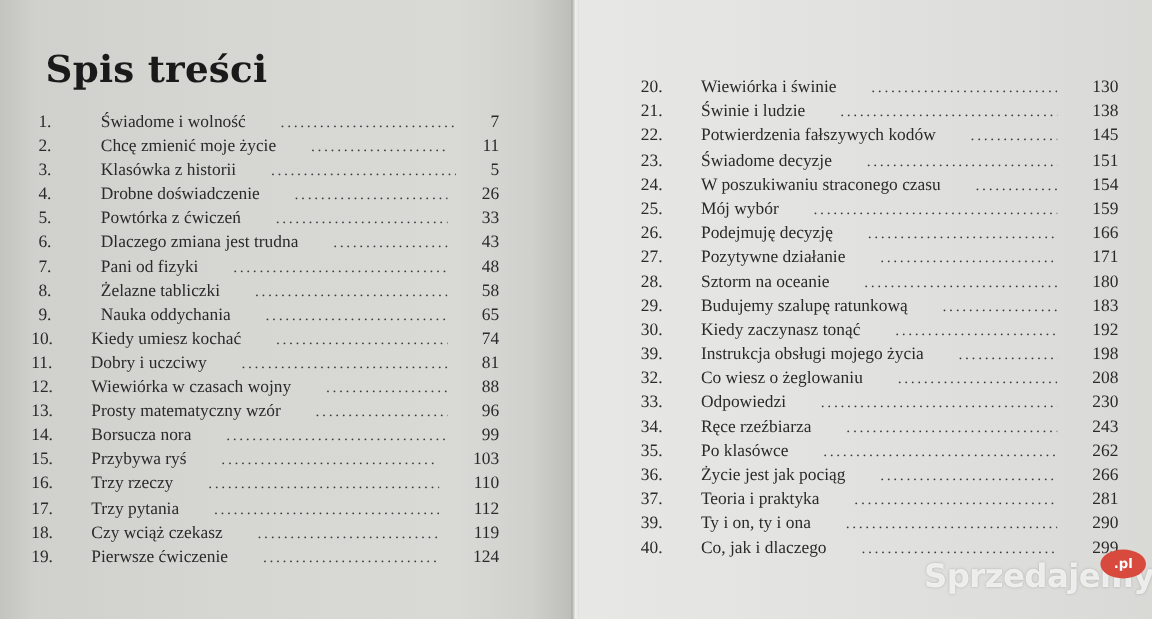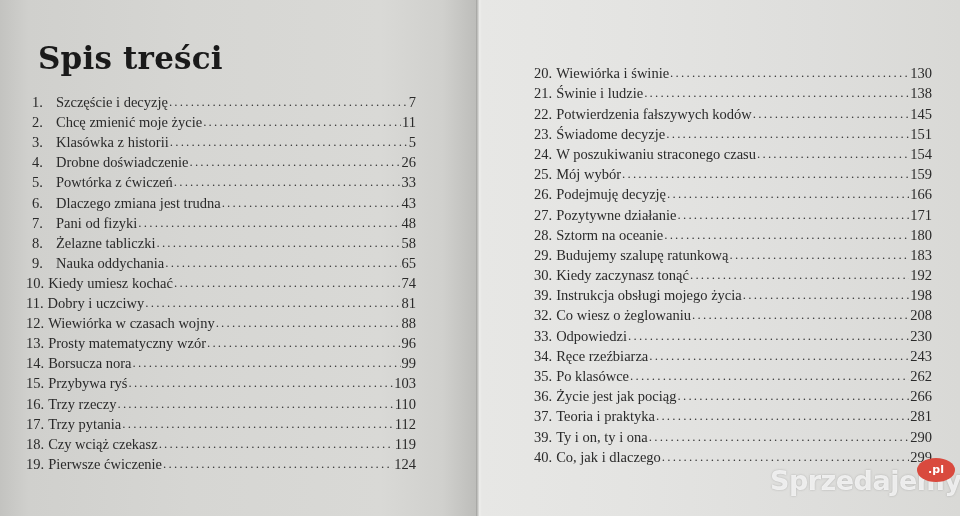--- a/index.html
+++ b/index.html
@@ -58,24 +58,25 @@
       top: 92px;
       width: 390px;
     }
     .toc-right {
       left: 52px;
       top: 63px;
       width: 398px;
     }
     .toc li {
       display: flex;
-      align-items: flex-end;
+      align-items: flex-start;
       height: 20.1px;
       line-height: 20px;
       white-space: nowrap;
+      gap: 28px;
     }
     .toc-right li {
       height: 20.2px;
     }
     .num {
       flex: 0 0 auto;
       padding-right: 4px;
     }
     .toc-left .num.single {
       width: 20px;
@@ -129,21 +130,21 @@
   </style>
 </head>
 <body>
 
 <div class="spread">
   <div class="page page-left">
     <h1 class="title">Spis treści</h1>
     <ul class="toc toc-left" id="toc-left">
         <li>
           <span class="num single">1.</span>
-          <span class="label">Szczęście i decyzję</span>
+          <span class="label">Świadome i wolność</span>
           <span class="leader"></span>
           <span class="page-num">7</span>
         </li>
         <li>
           <span class="num single">2.</span>
           <span class="label">Chcę zmienić moje życie</span>
           <span class="leader"></span>
           <span class="page-num">11</span>
         </li>
         <li>

